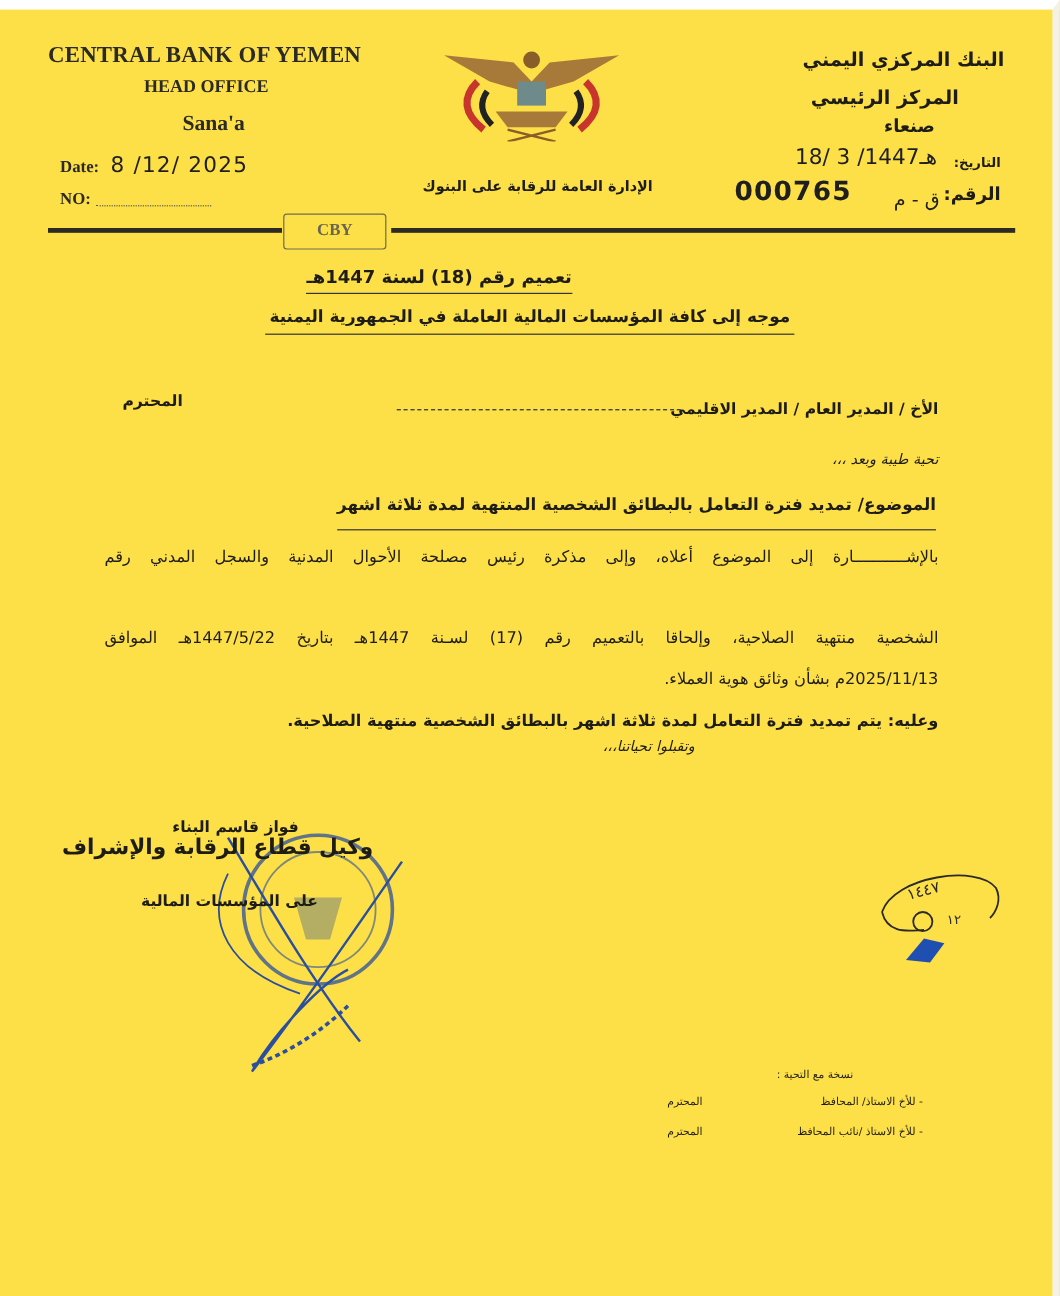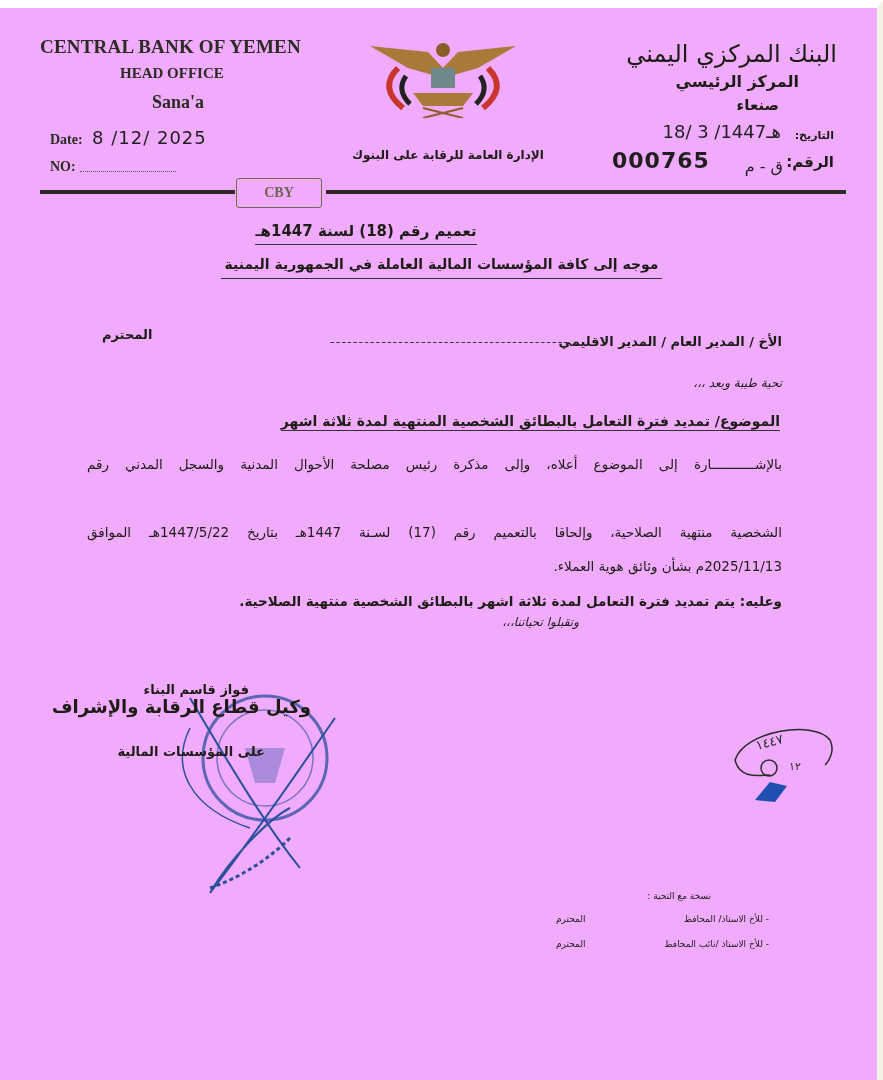--- a/index.html
+++ b/index.html
@@ -3,35 +3,35 @@
 <meta charset="utf-8">
 <style>
   html, body { margin:0; padding:0; }
   body {
     width:883px; height:1080px; overflow:hidden;
     background:#fdfbd9;
     position:relative;
     font-family: "DejaVu Sans", sans-serif;
     color:#1e1c16;
   }
-  .page { position:absolute; inset:0; background:#f0abfc; border-top:8px solid #fff; border-right:6px solid #f4f2e6;}
+  .page { position:absolute; inset:0; background:#fde047; border-top:8px solid #fff; border-right:6px solid #f4f2e6;}
   .abs { position:absolute; }
   .en { font-family:"Liberation Serif", serif; font-weight:bold; color:#2b2a24; }
   .ar { direction:rtl; unicode-bidi:plaintext; font-family:"DejaVu Sans", sans-serif; }
   .hand { font-family:"DejaVu Sans", sans-serif; color:#1f1f1f; }
 
   #en-title { left:40px; top:28px; font-size:19px; letter-spacing:.2px; }
   #en-head { left:120px; top:57px; font-size:15px; }
   #en-city { left:152px; top:84px; font-size:18px; }
   #date-label { left:50px; top:124px; font-size:14px; }
   #date-value { left:92px; top:119px; font-size:18px; letter-spacing:1px; }
   #no-label { left:50px; top:151px; font-size:14px; }
   #no-line { left:80px; top:163px; width:96px; border-bottom:1px dotted #555; }
 
-  #ar-title { right:40px; top:32px; font-size:24px; font-weight:normal; }
+  #ar-title { right:40px; top:32px; font-size:16px; font-weight:bold; }
   #ar-head { right:78px; top:64px; font-size:16px; font-weight:bold; }
   #ar-city { right:98px; top:88px; font-size:15px; font-weight:bold; }
   #hdate-label { right:43px; top:121px; font-size:11px; font-weight:bold; }
   #hdate-value { right:96px; top:113px; font-size:18px; direction:ltr; }
   #ref-label { right:43px; top:145px; font-size:15px; font-weight:bold; }
   #ref-prefix { right:94px; top:149px; font-size:16px; }
   #ref-number { left:612px; top:140px; font-size:22px; font-weight:bold; letter-spacing:1px; }
 
   #emblem { left:368px; top:30px; width:150px; height:80px; }
   #sector-line1 { left:300px; top:118px; width:296px; text-align:center; font-size:13px; font-weight:bold; }
@@ -46,21 +46,21 @@
   #circ-title span { border-bottom:1.5px solid #333; padding-bottom:4px; }
   #circ-to { left:0; width:883px; top:248px; text-align:center; font-size:14px; font-weight:bold; }
   #circ-to span { border-bottom:1.5px solid #333; padding-bottom:6px; padding-left:4px; padding-right:4px;}
 
   #addressee { right:95px; top:326px; font-size:13px; font-weight:bold; }
   #addressee-dash { left:330px; top:326px; font-size:13px; letter-spacing:1px; color:#333; }
   #honorific { left:102px; top:319px; font-size:13px; font-weight:bold; }
   #greeting { right:95px; top:368px; font-size:12px; font-style:italic; }
 
   #subject { right:97px; top:405px; font-size:14px; font-weight:bold; }
-  #subject span { border-bottom:1.5px solid #333; padding-bottom:1px; }
+  #subject span { border-bottom:1.5px solid #333; padding-bottom:12px; }
 
   .para { right:95px; width:695px; font-size:13.5px; text-align:justify; text-align-last:justify; line-height:34px; }
   #p1 { top:439px; }
   #p2 { top:473px; }
   #p3 { top:507px; }
   #p4 { top:541px; text-align-last:right; width:auto; }
   #p5 { top:576px; font-weight:bold; text-align-last:right; width:auto; }
   #closing { right:298px; top:607px; font-size:12px; font-style:italic; }
 
   #signer-name { right:628px; top:674px; font-size:13px; font-weight:bold; }

